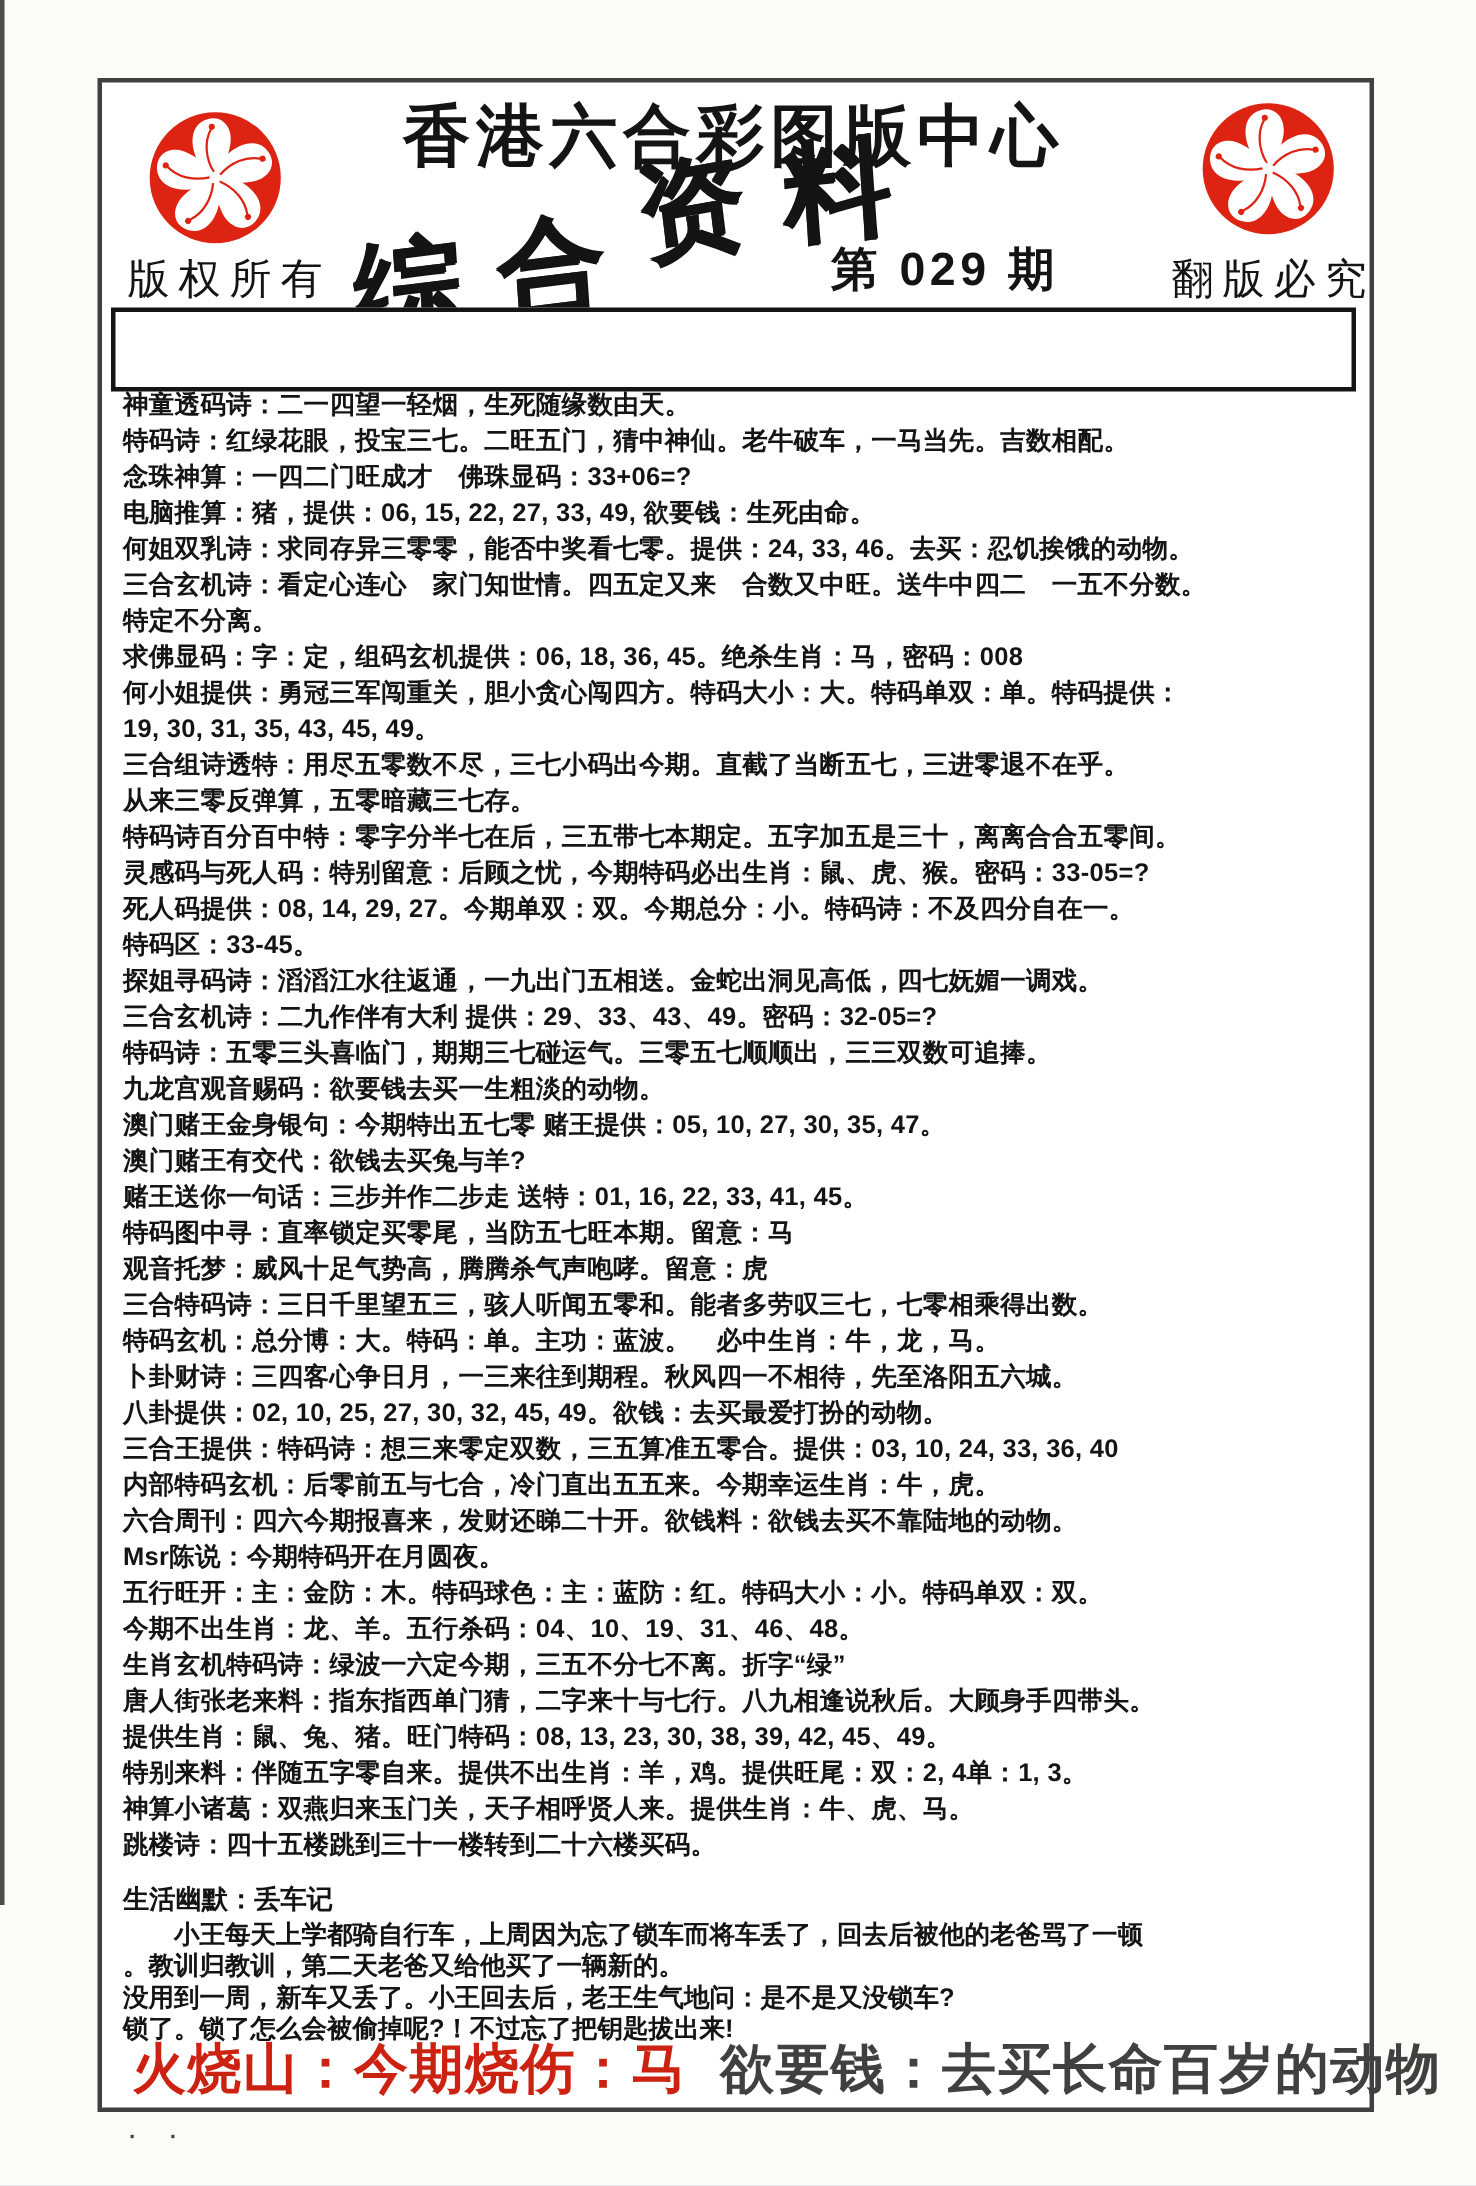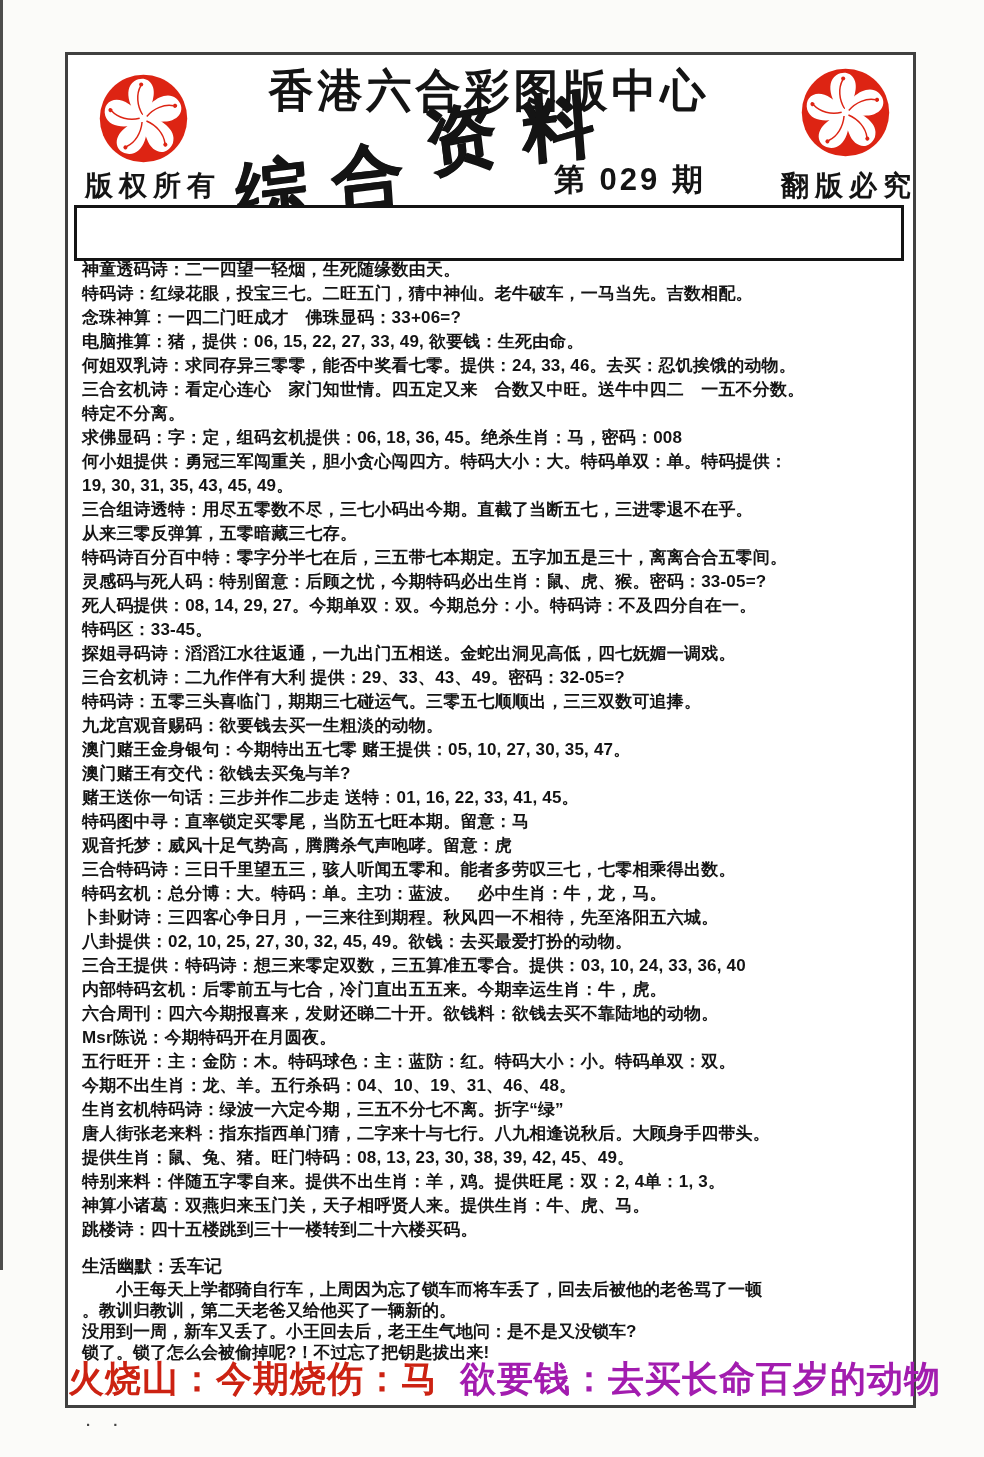--- a/index.html
+++ b/index.html
@@ -13,35 +13,35 @@
   .masthead-title{position:absolute;left:118px;top:6px;width:606px;text-align:center;
         font-family:"Liberation Serif",serif;font-size:45px;font-weight:900;letter-spacing:4px;white-space:nowrap;}
   .calligraphy{position:absolute;left:168px;top:26px;display:flex;gap:24px;
         font-family:"Liberation Serif",serif;font-size:72px;font-weight:900;line-height:1;}
   .calligraphy span{display:inline-block;text-shadow:1px 0 0 #111,0 1px 0 #111;}
   .cal-0{margin-top:76px;transform:rotate(-7deg) skewX(-3deg);}
   .cal-1{margin-top:62px;transform:rotate(-7deg) skewX(-3deg);}
   .cal-2{margin-top:22px;transform:rotate(-10deg) skewX(-3deg);}
   .cal-3{margin-top:10px;transform:rotate(-7deg) skewX(-3deg);}
   .issue{position:absolute;left:486px;top:104px;font-size:31px;font-weight:900;letter-spacing:3px;white-space:nowrap;}
-  .notice{position:absolute;top:112px;font-size:28px;font-weight:700;letter-spacing:6px;white-space:nowrap;
+  .notice{position:absolute;top:112px;font-size:28px;font-weight:400;letter-spacing:6px;white-space:nowrap;
         font-family:"Liberation Serif",serif;}
   .notice.left{left:17px;}
   .notice.right{left:713px;}
   .blank-box{position:absolute;left:6px;top:150px;width:824px;height:50px;border:3px solid #141414;background:#fff;}
   .body-lines{position:absolute;left:14px;top:203px;width:822px;font-size:17px;font-weight:700;
         line-height:24px;letter-spacing:.2px;white-space:nowrap;}
   .body-lines .line{height:24px;overflow:visible;}
   .humor-title{position:absolute;left:14px;top:1199px;font-size:17.5px;font-weight:700;}
   .humor-par{position:absolute;left:14px;top:1224px;width:822px;font-size:17px;font-weight:700;
         line-height:21px;white-space:nowrap;}
   .banner{position:absolute;left:0;bottom:1px;width:100%;text-align:center;white-space:nowrap;
         font-family:"Liberation Serif",serif;font-size:36px;font-weight:900;letter-spacing:1px;}
-  .banner .red{color:#cc2212;}
-  .banner .green{color:#a21caf;margin-left:12px;}
+  .banner .red{color:#cc2212;padding-left:20px;}
+  .banner .green{color:#404040;margin-left:12px;}
   .dots{position:absolute;left:86px;top:1416px;font-size:15px;font-weight:700;color:#444;letter-spacing:9px;}
 </style>
 </head>
 <body>
 
 <svg width="0" height="0" style="position:absolute" aria-hidden="true">
   <defs>
     <g id="bpetal">
       <path d="M50,52 C36,44 27,19 40,10 C53,2 65,13 60,30 C57,42 54,47 50,52 Z" fill="#fff"></path>
       <path d="M49,46 C43,36 42,24 47,15" stroke="#dd2413" stroke-width="1.6" fill="none"></path>

